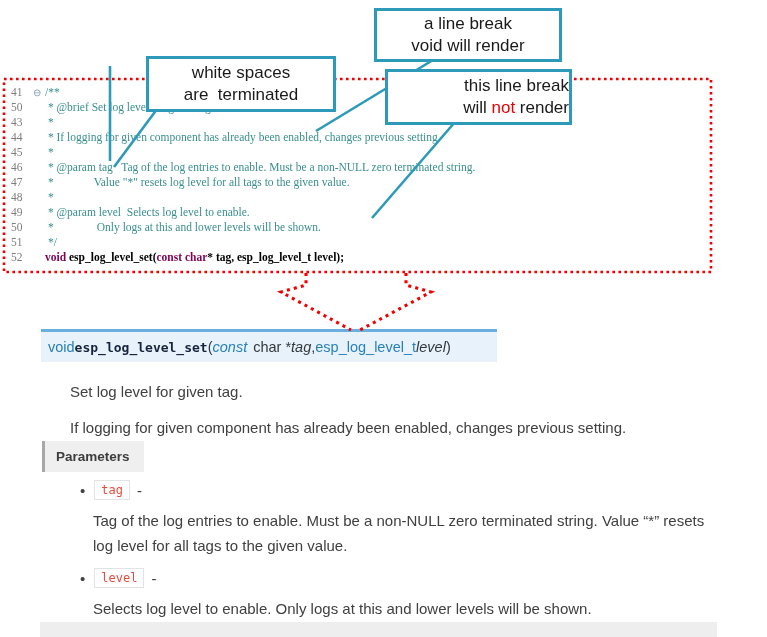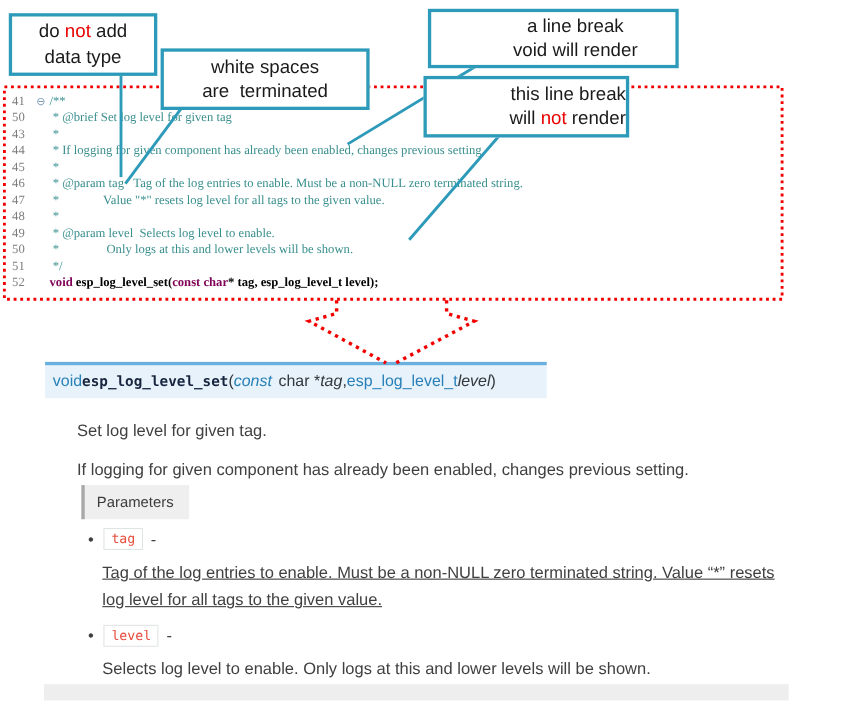--- a/index.html
+++ b/index.html
@@ -15,22 +15,22 @@
   .dotrect{fill:none;stroke:var(--dotted-red);stroke-width:2.6;stroke-dasharray:2.6 3.4;}
   .tealline{stroke:var(--teal);stroke-width:2.6;fill:none;}
   .arrowline{stroke:var(--dotted-red);stroke-width:3.1;fill:none;stroke-dasharray:3 4.2;}
 
   
   .callout{position:absolute;z-index:3;background:#fff;border:3px solid var(--teal);
            color:#1a1a1a;font-size:17px;line-height:1.32;text-align:center;
            display:flex;flex-direction:column;justify-content:center;}
   .callout .red{color:var(--red-annot);}
   #box1{left:8px;top:12px;width:129px;height:51px;}
-  #box2{left:146px;top:44px;width:184px;height:50px;white-space:pre;}
-  #box3{left:389px;top:8px;width:182px;height:48px;padding-left:40px;}
+  #box2{left:146px;top:56px;width:184px;height:50px;white-space:pre;}
+  #box3{left:374px;top:8px;width:182px;height:48px;}
   #box4{left:385px;top:69px;width:181px;height:50px;text-align:right;}
 
   
   #code{position:absolute;left:6px;top:85px;z-index:1;
         font-family:Liberation Serif, serif;
         font-size:11.5px;line-height:15px;color:#000;}
   .cl{display:flex;height:15px;white-space:pre;}
   .ln{width:22px;color:var(--code-num);flex:0 0 auto;padding-left:5px;}
   .fold{width:12px;color:#7f9db9;flex:0 0 auto;font-size:10px;}
   .ct{white-space:pre;}
@@ -46,23 +46,23 @@
           display:flex;align-items:center;padding-left:7px;font-size:14.5px;color:#404040;}
   .s-t{color:var(--sig-blue);}
   .s-n{font-family:"DejaVu Sans Mono","Liberation Mono",monospace;font-weight:bold;
        color:#16243e;font-size:13px;}
   .s-ki{color:var(--sig-blue);font-style:italic;margin-right:6px;}
   .s-i{font-style:italic;color:#33383d;}
   .s-p{color:#33383d;}
   .docp{position:absolute;left:58px;font-size:15px;color:var(--text-doc);margin:12px;}
   #p1{top:371px;}
   #p2{top:407px;}
-  #paramsbox{position:absolute;left:74px;top:441px;background:#efefef;
+  #paramsbox{position:absolute;left:42px;top:441px;background:#efefef;
              border-left:3px solid #a8a8a8;padding:8px 14px 8px 11px;
-             font-size:13.5px;font-weight:normal;color:#3d3d3d;text-align:right;}
+             font-size:13.5px;font-weight:bold;color:#3d3d3d;text-align:right;}
   .pitem{position:absolute;left:80px;display:flex;align-items:center;font-size:15px;}
   .bullet{color:#404040;font-size:15px;margin-right:9px;}
   .chip{font-family:"DejaVu Sans Mono","Liberation Mono",monospace;font-size:12px;
         color:var(--param-red);background:#fff;border:1px solid #e1e4e5;
         padding:2px 6px;margin-right:7px;}
   .dash{color:#404040;}
   .pdesc{position:absolute;left:93px;width:625px;font-size:15px;line-height:25px;
          color:var(--text-doc);margin:0;}
   #band{position:absolute;left:40px;top:622px;width:677px;height:15px;background:#eeeeee;}
 </style>
@@ -74,24 +74,20 @@
   <svg id="overlay" viewBox="0 0 767 637">
     <rect class="dotrect" x="4" y="79" width="707" height="193"></rect>
     <line class="tealline" x1="110" y1="66" x2="110" y2="161"></line>
     <line class="tealline" x1="166" y1="97" x2="114" y2="167"></line>
     <line class="tealline" x1="433" y1="60" x2="316" y2="131"></line>
     <line class="tealline" x1="455" y1="122" x2="372" y2="218"></line>
     <polyline class="arrowline" points="306,273 306,285 281,292 351,330"></polyline>
     <polyline class="arrowline" points="406,273 406,285 431,292 360,330"></polyline>
   </svg>
 
-  <div class="callout" id="box1">
-    <div><span>do </span><span class="red">not</span><span> add</span></div>
-    <div>data type</div>
-  </div>
   <div class="callout" id="box2">
     <div>white spaces</div>
     <div>are  terminated</div>
   </div>
   <div class="callout" id="box3">
     <div>a line break</div>
     <div>void will render</div>
   </div>
   <div class="callout" id="box4">
     <div>this line break</div>
@@ -128,21 +124,21 @@
       </div>
     <p class="docp" id="p1">Set log level for given tag.</p>
     <p class="docp" id="p2">If logging for given component has already been enabled, changes previous setting.</p>
     <div id="paramsbox">Parameters</div>
     <div id="params">
         <div class="pitem" style="top: 480px;">
           <span class="bullet">•</span>
           <span class="chip">tag</span>
           <span class="dash">-</span>
         </div>
-        <p class="pdesc" style="top: 508px; text-decoration: underline;">Tag of the log entries to enable. Must be a non-NULL zero terminated string. Value “*” resets log level for all tags to the given value.</p>
+        <p class="pdesc" style="top: 508px;">Tag of the log entries to enable. Must be a non-NULL zero terminated string. Value “*” resets log level for all tags to the given value.</p>
         <div class="pitem" style="top: 568px;">
           <span class="bullet">•</span>
           <span class="chip">level</span>
           <span class="dash">-</span>
         </div>
         <p class="pdesc" style="top: 596px;">Selects log level to enable. Only logs at this and lower levels will be shown.</p>
       </div>
     <div id="band"></div>
   </div>
 

